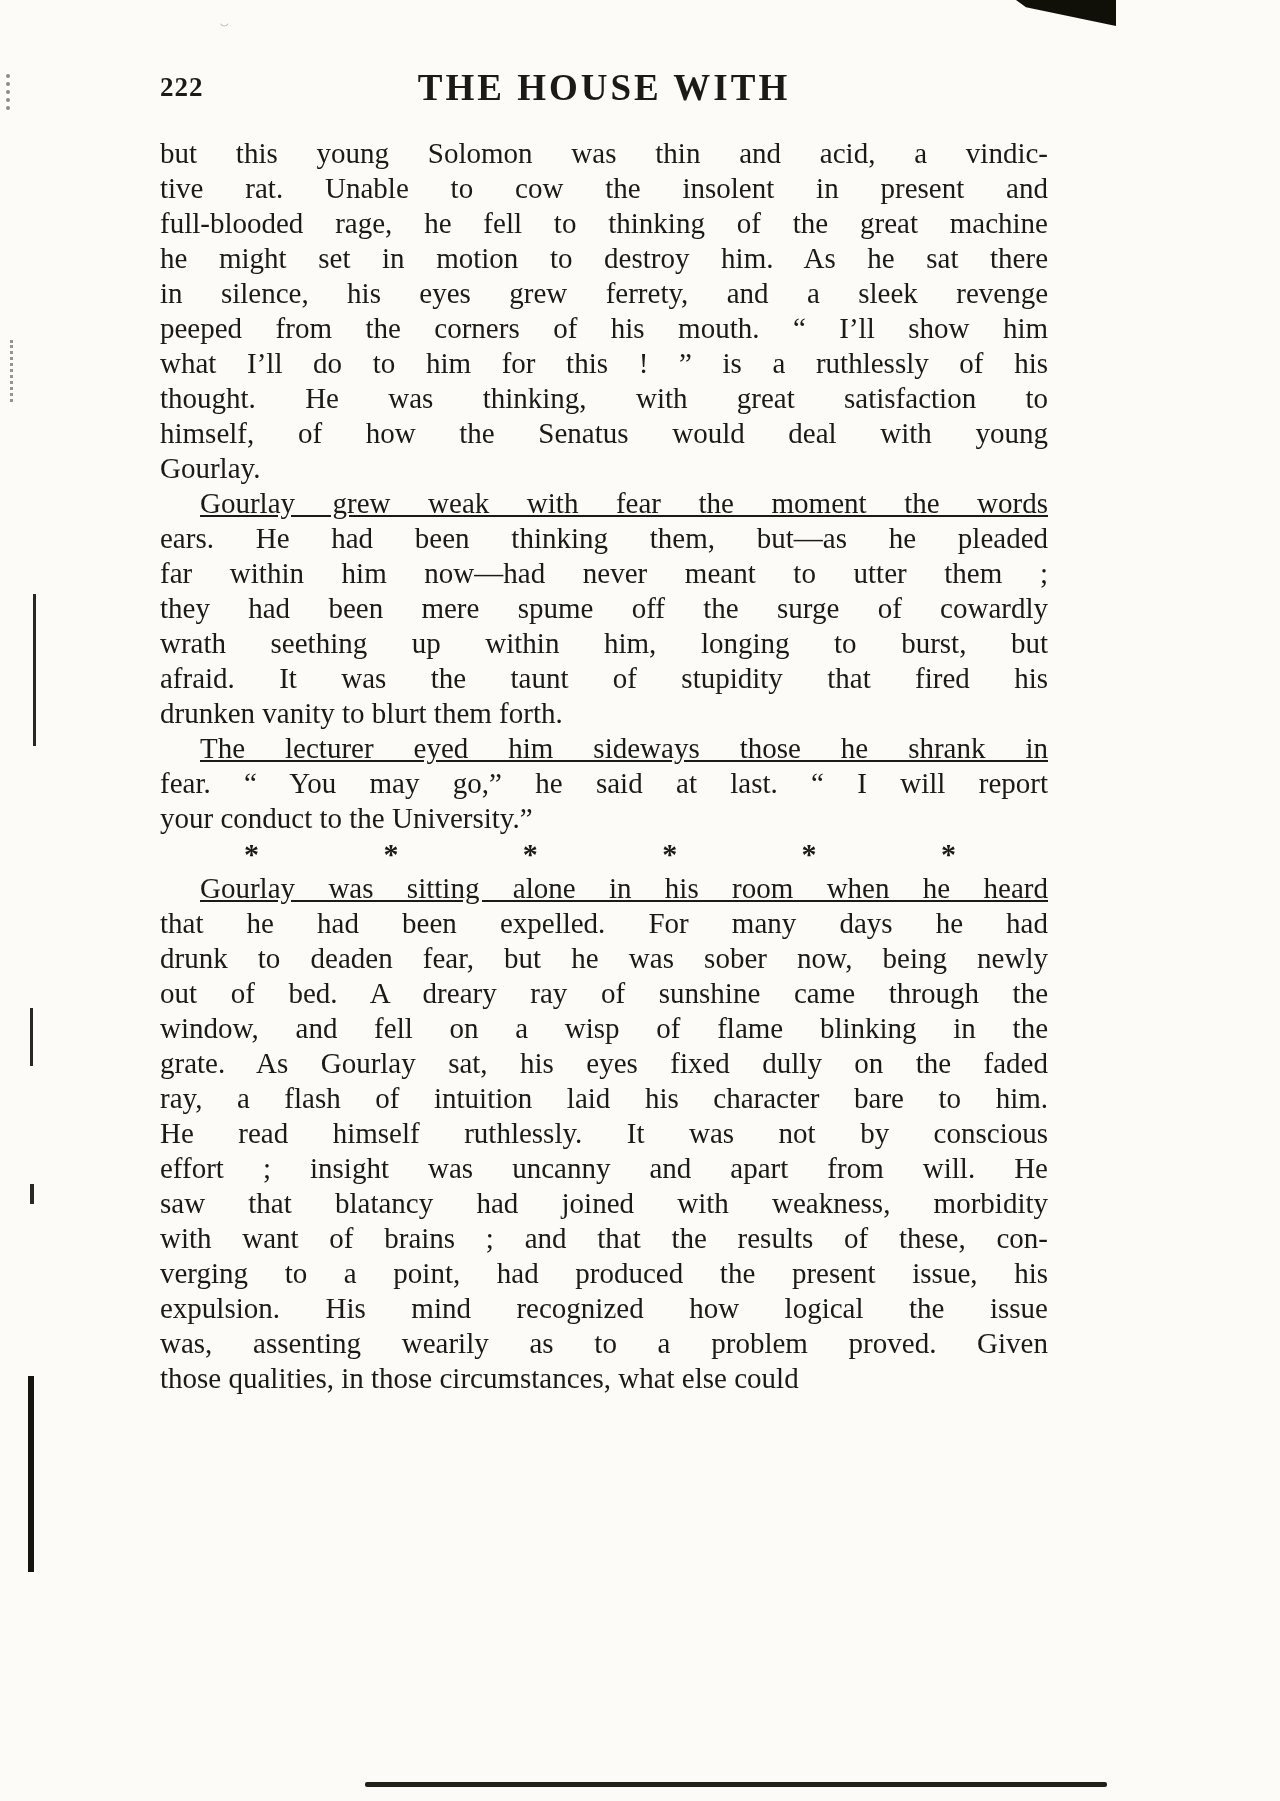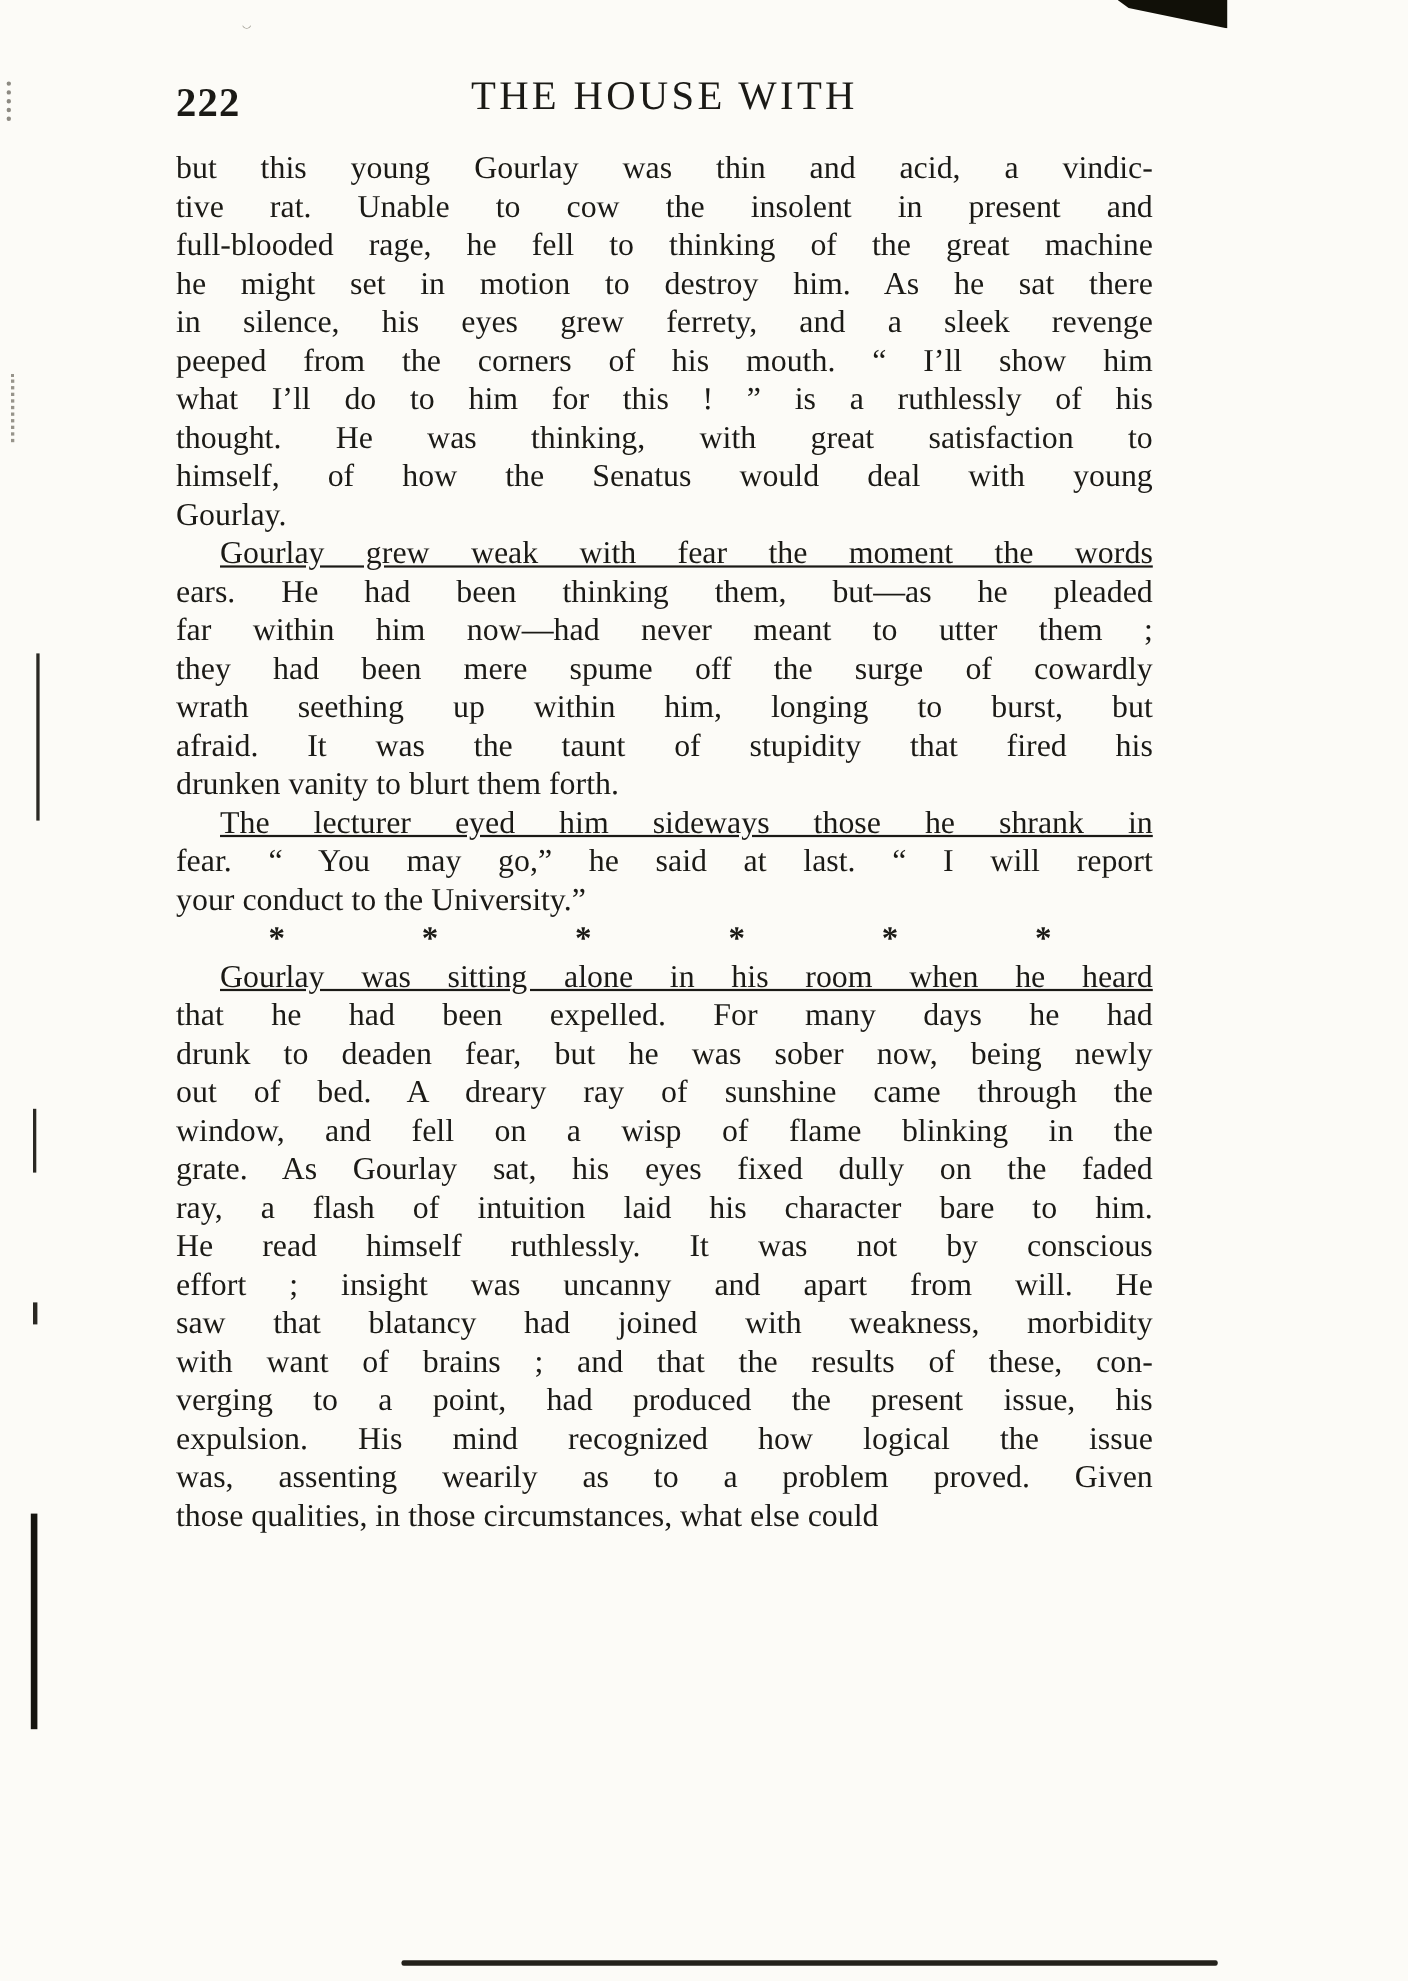--- a/index.html
+++ b/index.html
@@ -20,29 +20,29 @@
     position: absolute;
     top: 66px;
     left: 160px;
     width: 888px;
     height: 44px;
   }
   .page-number {
     position: absolute;
     left: 0;
     top: 6px;
-    font-size: 37px;
+    font-size: 27px;
     font-weight: bold;
     letter-spacing: 1px;
   }
   .running-title {
     display: block;
     text-align: center;
     font-size: 37px;
-    font-weight: normal;
+    font-weight: bold;
     letter-spacing: 3px;
   }
 
   
   .text-block {
     position: absolute;
     top: 136px;
     left: 160px;
     width: 888px;
     font-size: 29px;
@@ -114,21 +114,21 @@
   <div class="artifact mark-line-d"></div>
   <div class="artifact mark-bottom-rule"></div>
 
   <div class="header-row">
     <span class="page-number">222</span>
     <span class="running-title">THE HOUSE WITH</span>
   </div>
 
   <div class="text-block">
       <div class="paragraph">
-        <div class="line">but this young Gourlay was thin and acid, a vindic-</div>
+        <div class="line">but this young Solomon was thin and acid, a vindic-</div>
         <div class="line">tive rat.  Unable to cow the insolent in present and</div>
         <div class="line">full-blooded rage, he fell to thinking of the great machine</div>
         <div class="line">he might set in motion to destroy him.  As he sat there</div>
         <div class="line">in silence, his eyes grew ferrety, and a sleek revenge</div>
         <div class="line">peeped from the corners of his mouth.  “ I’ll show him</div>
         <div class="line">what I’ll do to him for this ! ” is a ruthlessly of his</div>
         <div class="line">thought.  He was thinking, with great satisfaction to</div>
         <div class="line">himself, of how the Senatus would deal with young</div>
         <div class="line last">Gourlay.</div>
       </div>

